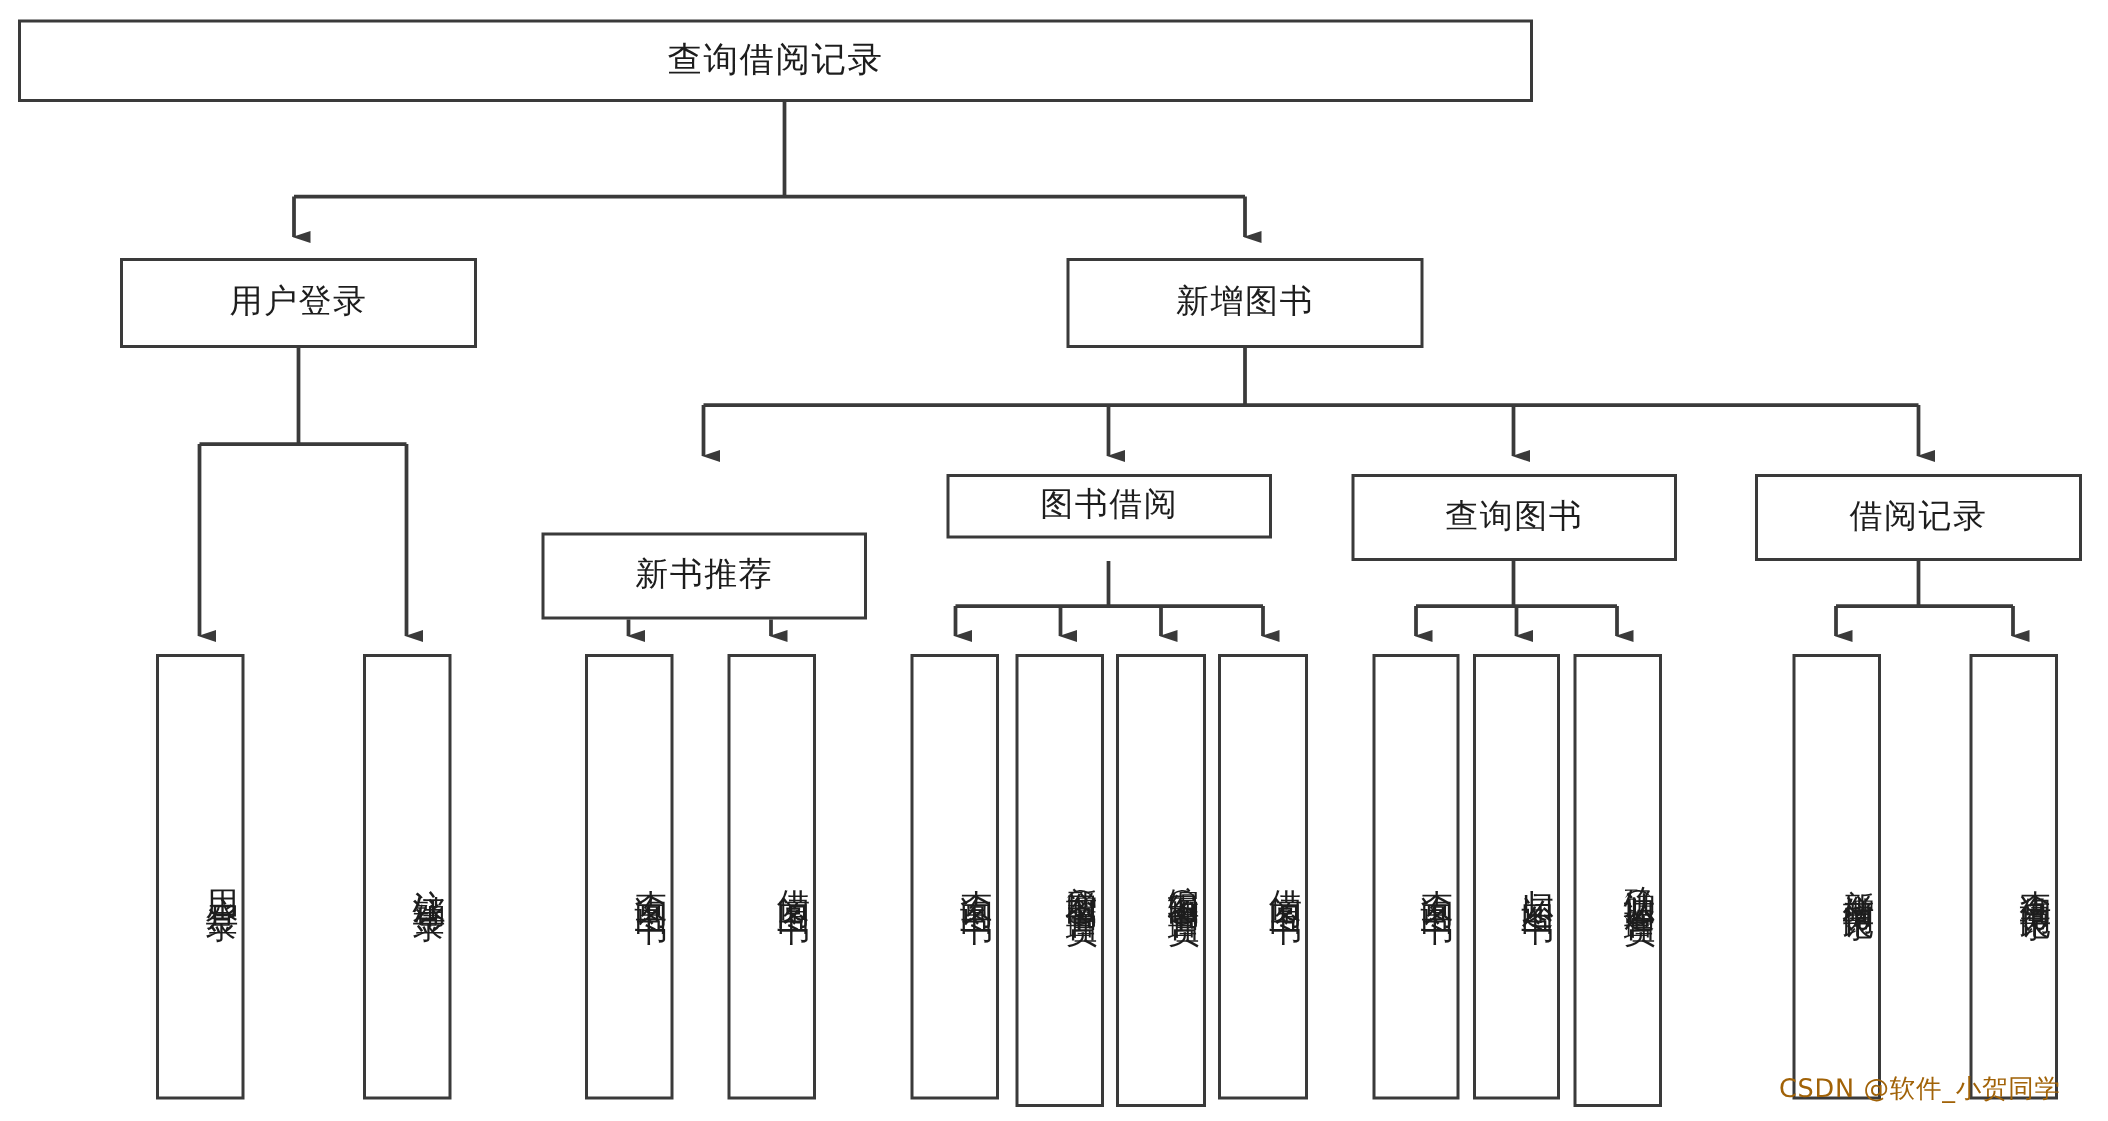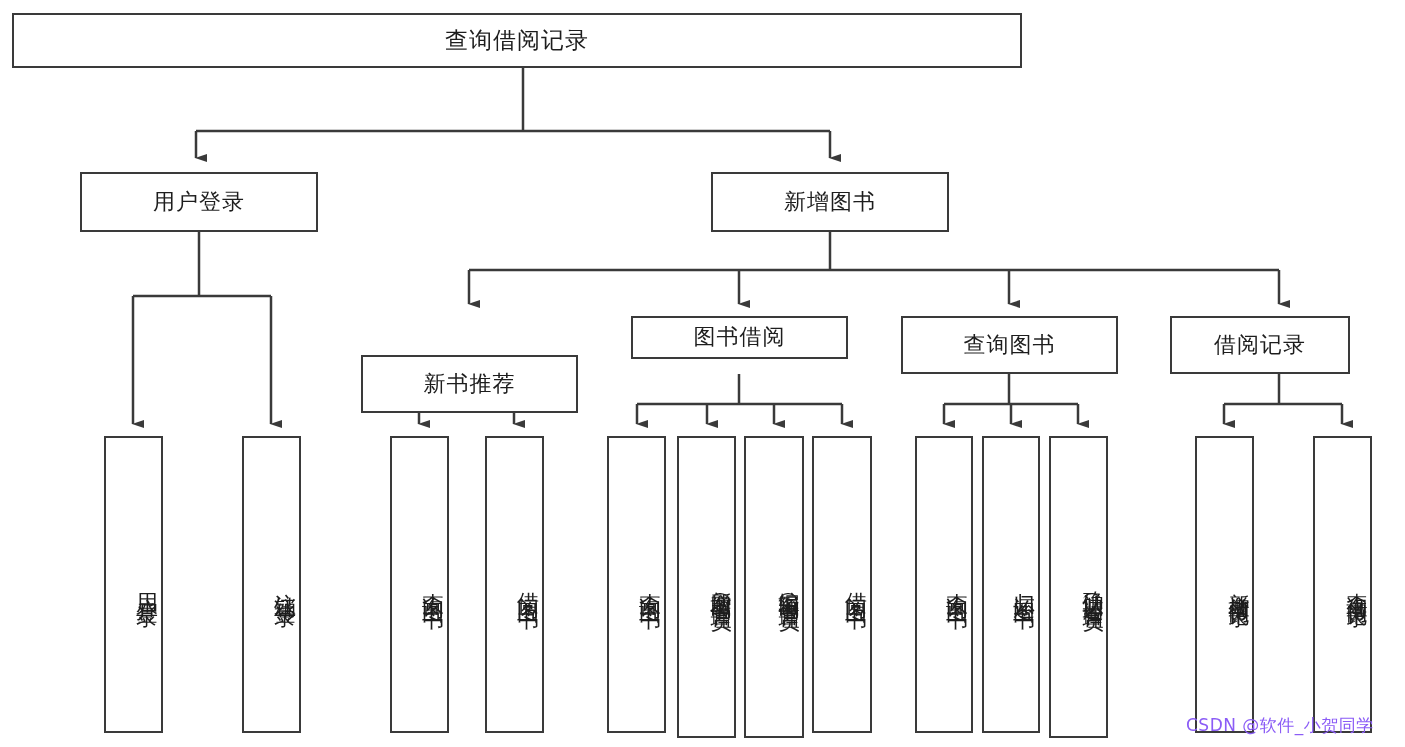--- a/index.html
+++ b/index.html
@@ -40,21 +40,21 @@
     align-items:flex-start;
     justify-content:center;
     white-space:nowrap;
   }
   .node.v.tall{font-size:21px;letter-spacing:3px;}
 
   #watermark{
     position:absolute;
     left:1186px;top:714px;
     font-size:17px;
-    color:#8b5cf6;
+    color:#a16207;
     letter-spacing:0.5px;
     white-space:nowrap;
     pointer-events:none;
   }
 </style>
 </head>
 <body>
 
 <div id="diagram">
 
@@ -121,21 +121,21 @@
 
   <div class="node h" style="left:361px;top:316px;width:217px;height:58px;margin-top:39px;">
     <span>新书推荐</span>
   </div>
   <div class="node h" style="left:631px;top:316px;width:217px;height:43px;">
     <span>图书借阅</span>
   </div>
   <div class="node h" style="left:901px;top:316px;width:217px;height:58px;">
     <span>查询图书</span>
   </div>
-  <div class="node h" style="left:1170px;top:316px;width:180px;height:58px;">
+  <div class="node h" style="left:1170px;top:316px;width:218px;height:58px;">
     <span>借阅记录</span>
   </div>
 
   <div class="node v" style="left:104px;top:436px;width:59px;height:297px;">
     <span>用户登录</span>
   </div>
   <div class="node v" style="left:242px;top:436px;width:59px;height:297px;">
     <span>注销登录</span>
   </div>
 

